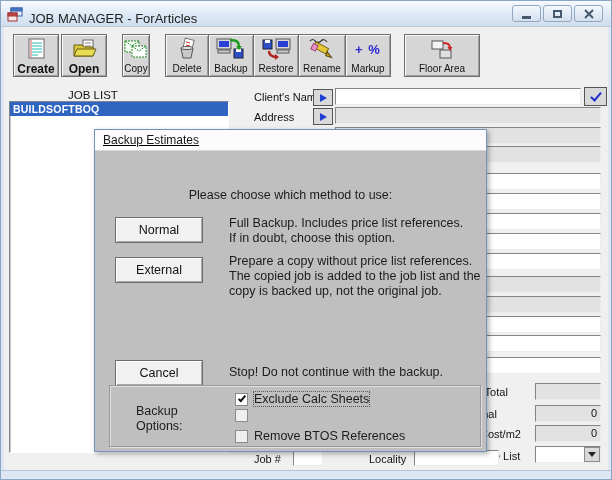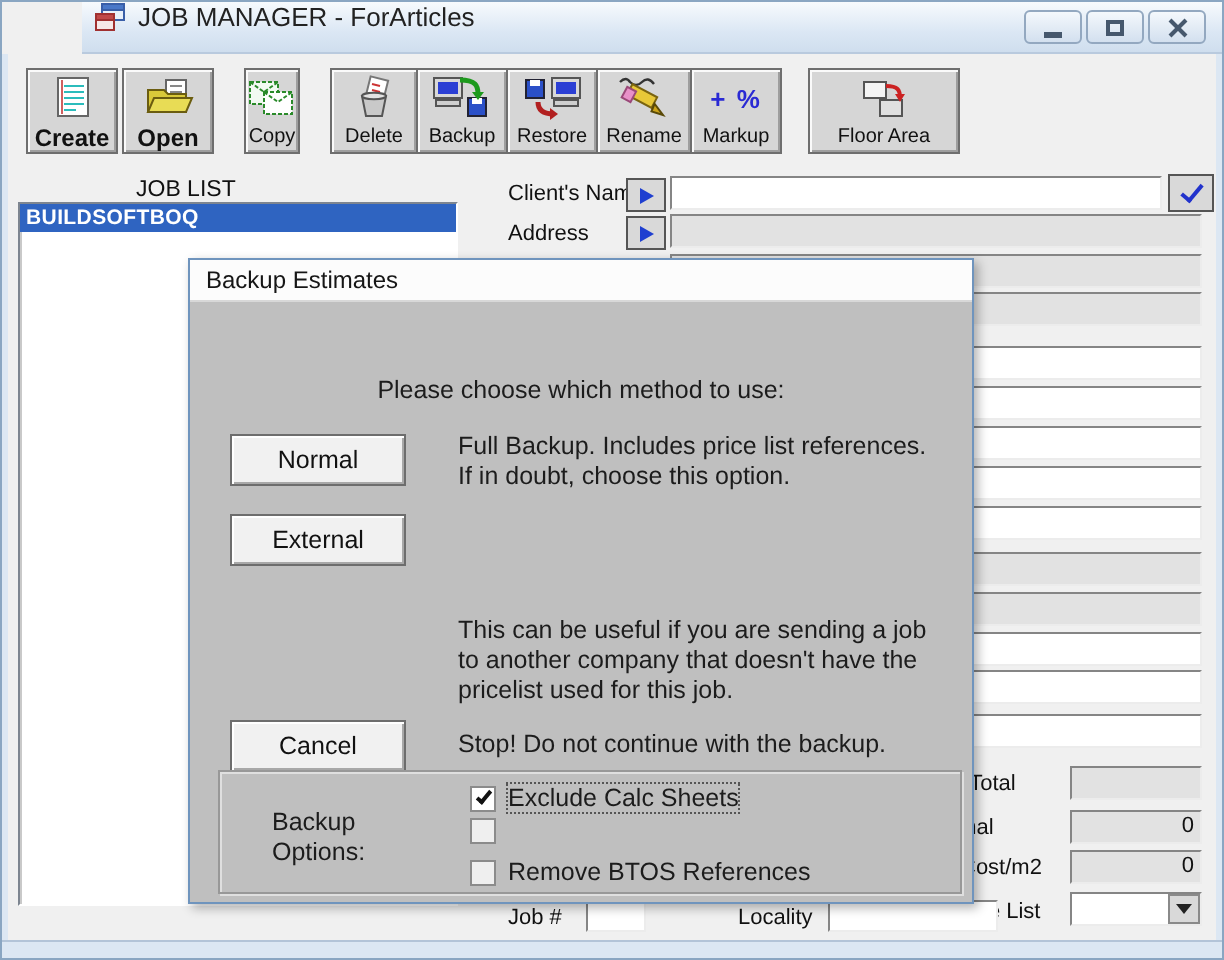--- a/index.html
+++ b/index.html
@@ -1,21 +1,21 @@
 <!DOCTYPE html>
 <html><head>
 <meta charset="utf-8">
 <style>
   * { box-sizing: border-box; margin: 0; padding: 0; }
   body { font-family: "Liberation Sans", sans-serif; background:#fff; }
   .window { position:relative; width:612px; height:480px; background:#f0f0f0;
             border:1px solid #8aa6c2; overflow:hidden; }
   .titlebar { position:absolute; left:0; top:0; right:0; height:26px;
               background:linear-gradient(#f7fafd,#dbe7f4 60%,#cfdeee);
-              border-bottom:1px solid #b9cade; display:flex; align-items:flex-start; padding:0 6px;margin-left:40px; }
+              border-bottom:1px solid #b9cade; display:flex; align-items:flex-end; padding:0 6px; }
   .titlebar .title { font-size:13px; color:#222; margin-left:6px; }
   .win-btns { position:absolute; right:8px; top:4px; display:flex; gap:2px; }
   .win-btn { width:29px; height:17px; border:1px solid #93a8c0; border-radius:3px;
              background:linear-gradient(#f4f8fc,#d3e0ef); display:flex; align-items:center; justify-content:center; }
   .glyph-min { width:9px; height:3px; background:#46586d; margin-top:7px; }
   .glyph-max { width:9px; height:8px; border:2px solid #46586d; }
   .edge-left, .edge-right { position:absolute; top:26px; bottom:0; width:3px; background:#dce7f3; }
   .edge-left { left:0; } .edge-right { right:0; }
   .edge-bottom { position:absolute; left:0; right:0; bottom:0; height:9px;
                  background:#dce7f3; border-top:1px solid #b3c4d8; }
@@ -47,21 +47,21 @@
   .check-btn { position:absolute; width:23px; height:19px; background:#d9d9d9;
                border:1px solid #555; display:flex; align-items:center; justify-content:center; }
   .blue-check { width:6px; height:11px; border-right:2px solid #2233cc; border-bottom:2px solid #2233cc;
                 transform:rotate(40deg); margin-top:-3px; }
   .combo-arrow { position:absolute; right:1px; top:1px; bottom:1px; width:16px; background:#d9d9d9;
                  border:1px solid #8a8a8a; display:flex; align-items:center; justify-content:center; }
   .tri-down { width:0; height:0; border-top:5px solid #222; border-left:4px solid transparent; border-right:4px solid transparent; }
 
   
   .dialog { position:absolute; left:93px; top:128px; width:393px; height:323px;
-            background:#bfbfbf; border:1px solid #6f94bd; box-shadow:2px 2px 5px rgba(0,0,0,.30); z-index:10; }
+            background:#bfbfbf; border:1px solid #6f94bd; box-shadow:2px 2px 5px rgba(0,0,0,.30); z-index:10;text-decoration:underline; }
   .dlg-titlebar { height:21px; background:#fcfcfc; border-bottom:1px solid #d8d8d8;
                   display:flex; align-items:center; padding-left:8px; }
   .dlg-title { font-size:12px; color:#161616; }
   .dlg-prompt { position:absolute; left:0; right:0; top:58px; text-align:center; font-size:12.5px; color:#1c1c1c; }
   .dlg-btn { position:absolute; left:20px; width:88px; height:26px; background:#f1f1f1;
              border:1px solid #6d6d6d; box-shadow:inset 1px 1px 0 #fff, inset -1px -1px 0 #a8a8a8;
              font-size:12.5px; color:#111; display:flex; align-items:center; justify-content:center; cursor:default; }
   .dlg-desc { position:absolute; left:134px; width:252px; font-size:12.5px; color:#1c1c1c;
               line-height:15px; white-space:pre-line; }
   .groupbox { position:absolute; left:14px; top:255px; width:372px; height:62px;
@@ -273,24 +273,24 @@
     <div class="dlg-titlebar">
       <span class="dlg-title">Backup Estimates</span>
     </div>
     <div class="dlg-prompt">Please choose which method to use:</div>
 
     <div class="dlg-btn" style="top:87px;">Normal</div>
     <div class="dlg-desc" style="top:86px;">Full Backup. Includes price list references.
 If in doubt, choose this option.</div>
 
     <div class="dlg-btn" style="top:127px;">External</div>
-
-    <div class="dlg-desc" style="top:178px;">This can be useful if you are sending a job
-to another company that doesn't have the
-pricelist used for this job.</div>
+    <div class="dlg-desc" style="top:124px;">Prepare a copy without price list references.
+The copied job is added to the job list and the
+copy is backed up, not the original job.</div>
+
 
     <div class="dlg-btn" style="top:230px;">Cancel</div>
     <div class="dlg-desc" style="top:235px;">Stop! Do not continue with the backup.</div>
 
     <div class="groupbox">
       <div class="grp-lbl">Backup
 Options:</div>
       <div class="cb-row" style="top:6px;">
         <span class="cb-box checked">
             <span class="mark"></span>

